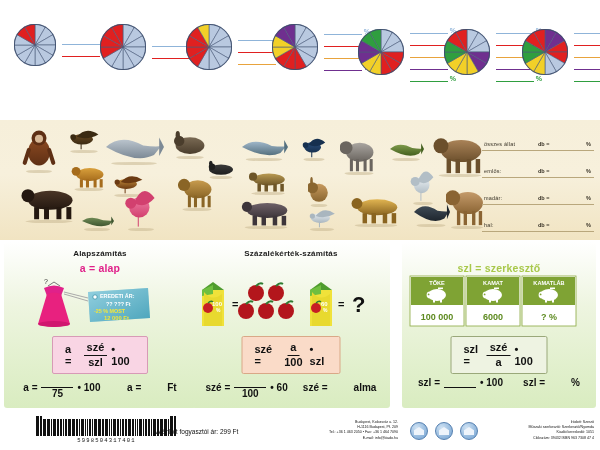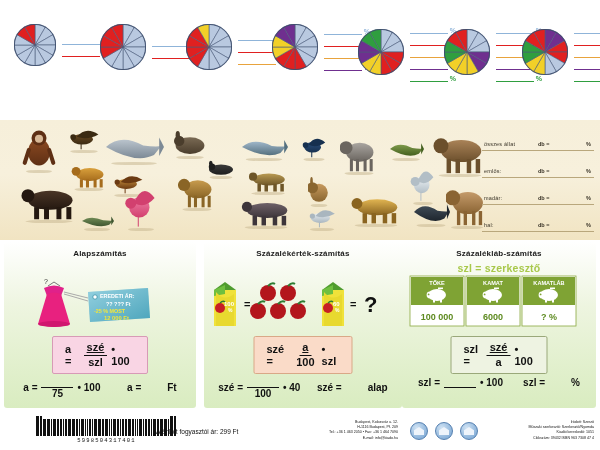--- a/index.html
+++ b/index.html
@@ -34,41 +34,41 @@
   .stat-pct{position:absolute;right:3px;bottom:3px;font-size:5.5px;color:#3a3428;font-weight:bold;}
 
   
   .panels{position:absolute;left:0;top:240px;width:600px;height:170px;background:#ffffff;}
   .panel{
     position:absolute;top:2px;height:166px;
     background:linear-gradient(180deg,#ffffff 0%,#eef5e0 38%,#d9ecc0 100%);
     border-radius:3px;
   }
   .p1{left:4px;width:192px;}
-  .p2{left:204px;width:198px;}
+  .p2{left:192px;width:198px;}
   .p3{left:402px;width:194px;}
   .p-title{position:absolute;top:7px;left:0;width:100%;text-align:center;font-size:8px;font-weight:bold;color:#1a1a1a;letter-spacing:.2px;}
   .p-sub{position:absolute;top:20px;left:0;width:100%;text-align:center;font-size:10.5px;font-weight:bold;letter-spacing:.2px;}
   .sub1{color:#e0218a;}
   .sub2{color:#e03030;}
   .sub3{color:#a8c84a;}
 
   .illus{position:absolute;left:0;top:32px;width:100%;height:58px;}
 
   .formula-box{
     position:absolute;left:50%;transform:translateX(-50%);top:94px;
     padding:5px 12px;border:1px solid #9aa;border-radius:2px;
     display:flex;align-items:center;justify-content:center;
   }
   .fb1{background:#f9d5e4;border-color:#d79ab6;}
   .fb2{background:#fadbc8;border-color:#d9a887;}
   .fb3{background:#eef3e2;border-color:#9aa87a;}
   .frm{display:flex;align-items:center;font-size:11px;font-weight:bold;color:#111;}
   .frac{display:inline-flex;flex-direction:column;align-items:center;margin:0 4px;line-height:1.05;}
-  .frac .num{border-bottom:1.4px solid #111;padding:0 3px 1px 3px;text-decoration:underline;}
+  .frac .num{border-bottom:1.4px solid #111;padding:0 3px 1px 3px;}
   .frac .den{padding:1px 3px 0 3px;text-align:center;}
   .blankfrac{display:inline-flex;flex-direction:column;align-items:center;margin:0 4px;line-height:1.05;}
   .blankfrac .num{border-bottom:1.4px solid #111;padding:0 3px 1px 3px;min-width:26px;min-height:11px;}
   .blankfrac .den{padding:1px 3px 0 3px;min-width:26px;text-align:center;}
 
   .bottom-eq{position:absolute;left:0;top:133px;width:100%;display:flex;align-items:center;justify-content:space-around;font-size:10px;font-weight:bold;color:#111;padding:0 6px;box-sizing:border-box;}
   .eq-part{display:flex;align-items:center;}
   .answer-gap{display:inline-block;min-width:26px;}
 
   
@@ -714,20 +714,21 @@
           <span class="stat-db">db =</span>
           <span class="stat-pct">%</span>
         </div>
       </div>
   </div>
 
   <div class="panels">
 
     <div class="panel p1">
       <div class="p-title">Alapszámítás</div>
+      <div class="p-sub sub1">a = alap</div>
       <div class="illus">
         <svg width="192" height="58" viewBox="0 0 192 58">
           <text x="40" y="10" font-family="Liberation Sans, sans-serif" font-size="7" fill="#333">?</text>
           <path d="M44 12 L50 8 L56 12" stroke="#777" stroke-width="1" fill="none"></path>
           <path d="M40 14 q10 -5 20 0 l-3 8 q-7 -3 -14 0 z" fill="#e0218a"></path>
           <path d="M43 20 q7 -3 14 0 l9 30 q-16 6 -32 0 z" fill="#e8217f"></path>
           <ellipse cx="50" cy="50" rx="16" ry="3" fill="#d0176f"></ellipse>
           <path d="M60 18 L84 24" stroke="#aaa" stroke-width="1"></path>
           <path d="M60 20 L84 27" stroke="#aaa" stroke-width="1"></path>
           <g transform="translate(82,14)">
@@ -838,32 +839,31 @@
           <span>• szl</span>
         </span>
       </div>
       <div class="bottom-eq">
         <span class="eq-part">
           <span>szé =</span>
           <span class="blankfrac">
             <span class="num"></span>
             <span class="den">100</span>
           </span>
-          <span>• 40</span>
+          <span>• 60</span>
         </span>
         <span class="eq-part">
           <span>szé =</span>
           <span class="answer-gap"></span>
-          <span>alap</span>
+          <span>alma</span>
         </span>
       </div>
     </div>
 
     <div class="panel p3">
-      <div class="p-title">Százalékláb-számítás</div>
       <div class="p-sub sub3">szl = szerkesztő</div>
       <div class="illus" id="cardsBox"><svg width="194" height="58" viewBox="0 0 194 58">
             <rect x="8" y="2" width="54" height="50" fill="#ffffff" stroke="#8aa93f" stroke-width="0.8"></rect>
             <rect x="9" y="3" width="52" height="28" fill="#7fa334"></rect>
             <text x="35" y="11" text-anchor="middle" font-family="Liberation Sans, sans-serif" font-size="5.6" font-weight="bold" fill="#ffffff">TŐKE</text>
             <ellipse cx="35" cy="21" rx="9" ry="6" fill="#ffffff"></ellipse>
             <circle cx="28" cy="21" r="3.4" fill="#ffffff"></circle>
             <circle cx="26.6" cy="20.4" r="0.9" fill="#7fa334"></circle>
             <rect x="31" y="25" width="2" height="3.5" fill="#ffffff"></rect>
             <rect x="38" y="25" width="2" height="3.5" fill="#ffffff"></rect>

